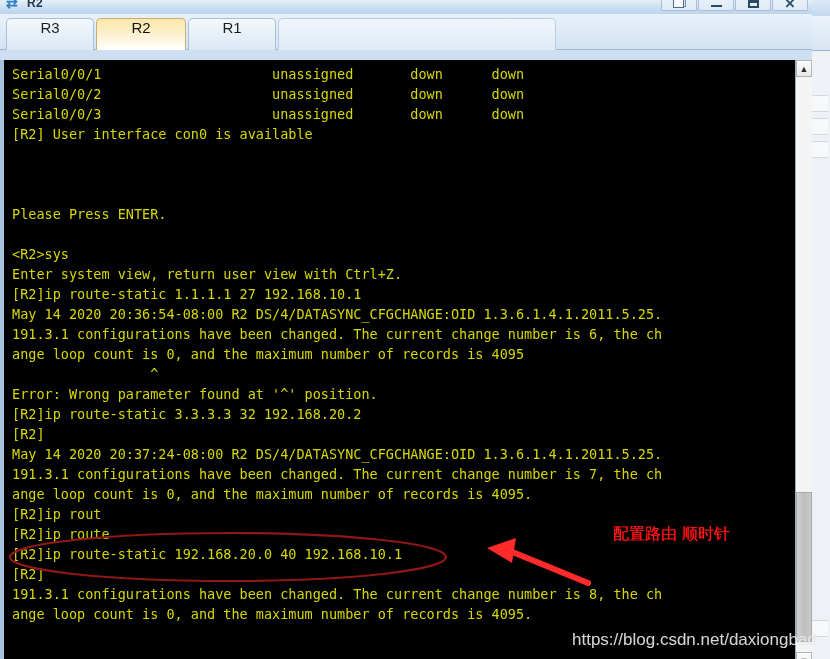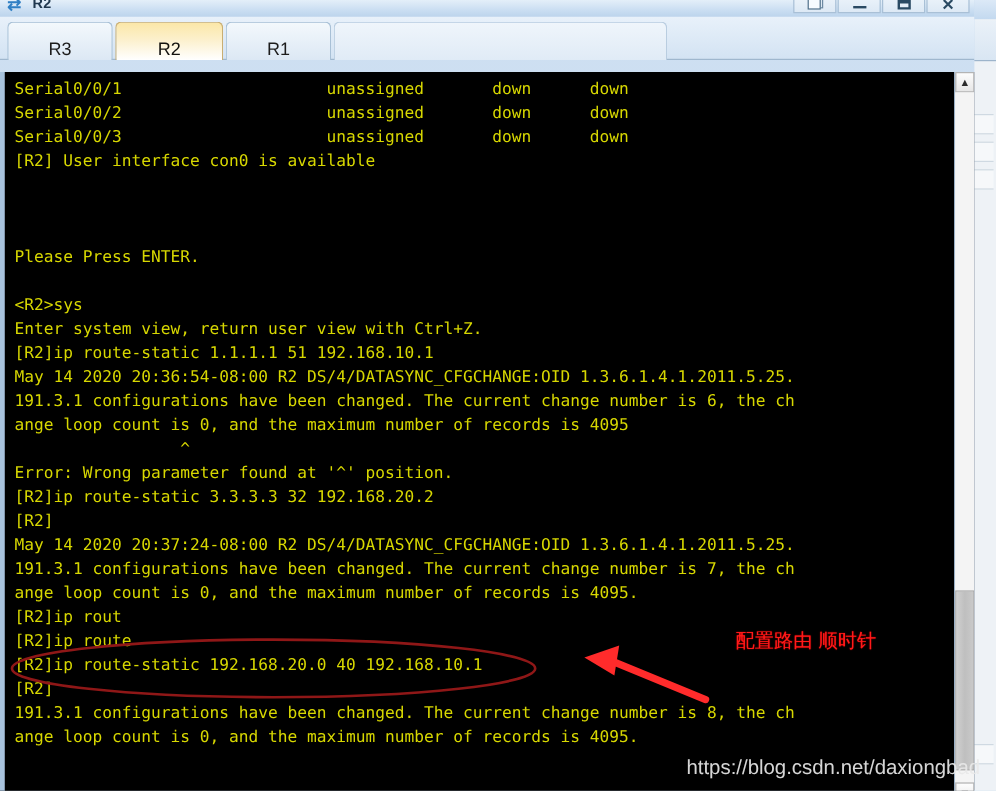--- a/index.html
+++ b/index.html
@@ -184,21 +184,21 @@
   }
   .tab {
     position: absolute;
     top: 4px;
     height: 32px;
     box-sizing: border-box;
     border: 1px solid #a8c0d6;
     border-bottom: none;
     border-radius: 5px 5px 0 0;
     display: flex;
-    align-items: flex-end;
+    align-items: flex-start;
     justify-content: center;
     font-size: 15px;
     color: #1c1c1c;
     background: linear-gradient(180deg, #f3f8fc 0%, #dce8f4 100%);
     cursor: pointer;
   }
   .tab.active {
     background: linear-gradient(180deg, #fbe7a8 0%, #fcf0cc 45%, #ffffff 100%);
     border-color: #c9ae72;
     color: #13120f;
@@ -392,21 +392,21 @@
           <div class="tline">Serial0/0/2                     unassigned       down      down</div>
           <div class="tline">Serial0/0/3                     unassigned       down      down</div>
           <div class="tline">[R2] User interface con0 is available</div>
           <div class="tline"></div>
           <div class="tline"></div>
           <div class="tline"></div>
           <div class="tline">Please Press ENTER.</div>
           <div class="tline"></div>
           <div class="tline">&lt;R2&gt;sys</div>
           <div class="tline">Enter system view, return user view with Ctrl+Z.</div>
-          <div class="tline">[R2]ip route-static 1.1.1.1 51 192.168.10.1</div>
+          <div class="tline">[R2]ip route-static 1.1.1.1 27 192.168.10.1</div>
           <div class="tline">May 14 2020 20:36:54-08:00 R2 DS/4/DATASYNC_CFGCHANGE:OID 1.3.6.1.4.1.2011.5.25.</div>
           <div class="tline">191.3.1 configurations have been changed. The current change number is 6, the ch</div>
           <div class="tline">ange loop count is 0, and the maximum number of records is 4095</div>
           <div class="tline">                 ^</div>
           <div class="tline">Error: Wrong parameter found at '^' position.</div>
           <div class="tline">[R2]ip route-static 3.3.3.3 32 192.168.20.2</div>
           <div class="tline">[R2]</div>
           <div class="tline">May 14 2020 20:37:24-08:00 R2 DS/4/DATASYNC_CFGCHANGE:OID 1.3.6.1.4.1.2011.5.25.</div>
           <div class="tline">191.3.1 configurations have been changed. The current change number is 7, the ch</div>
           <div class="tline">ange loop count is 0, and the maximum number of records is 4095.</div>

